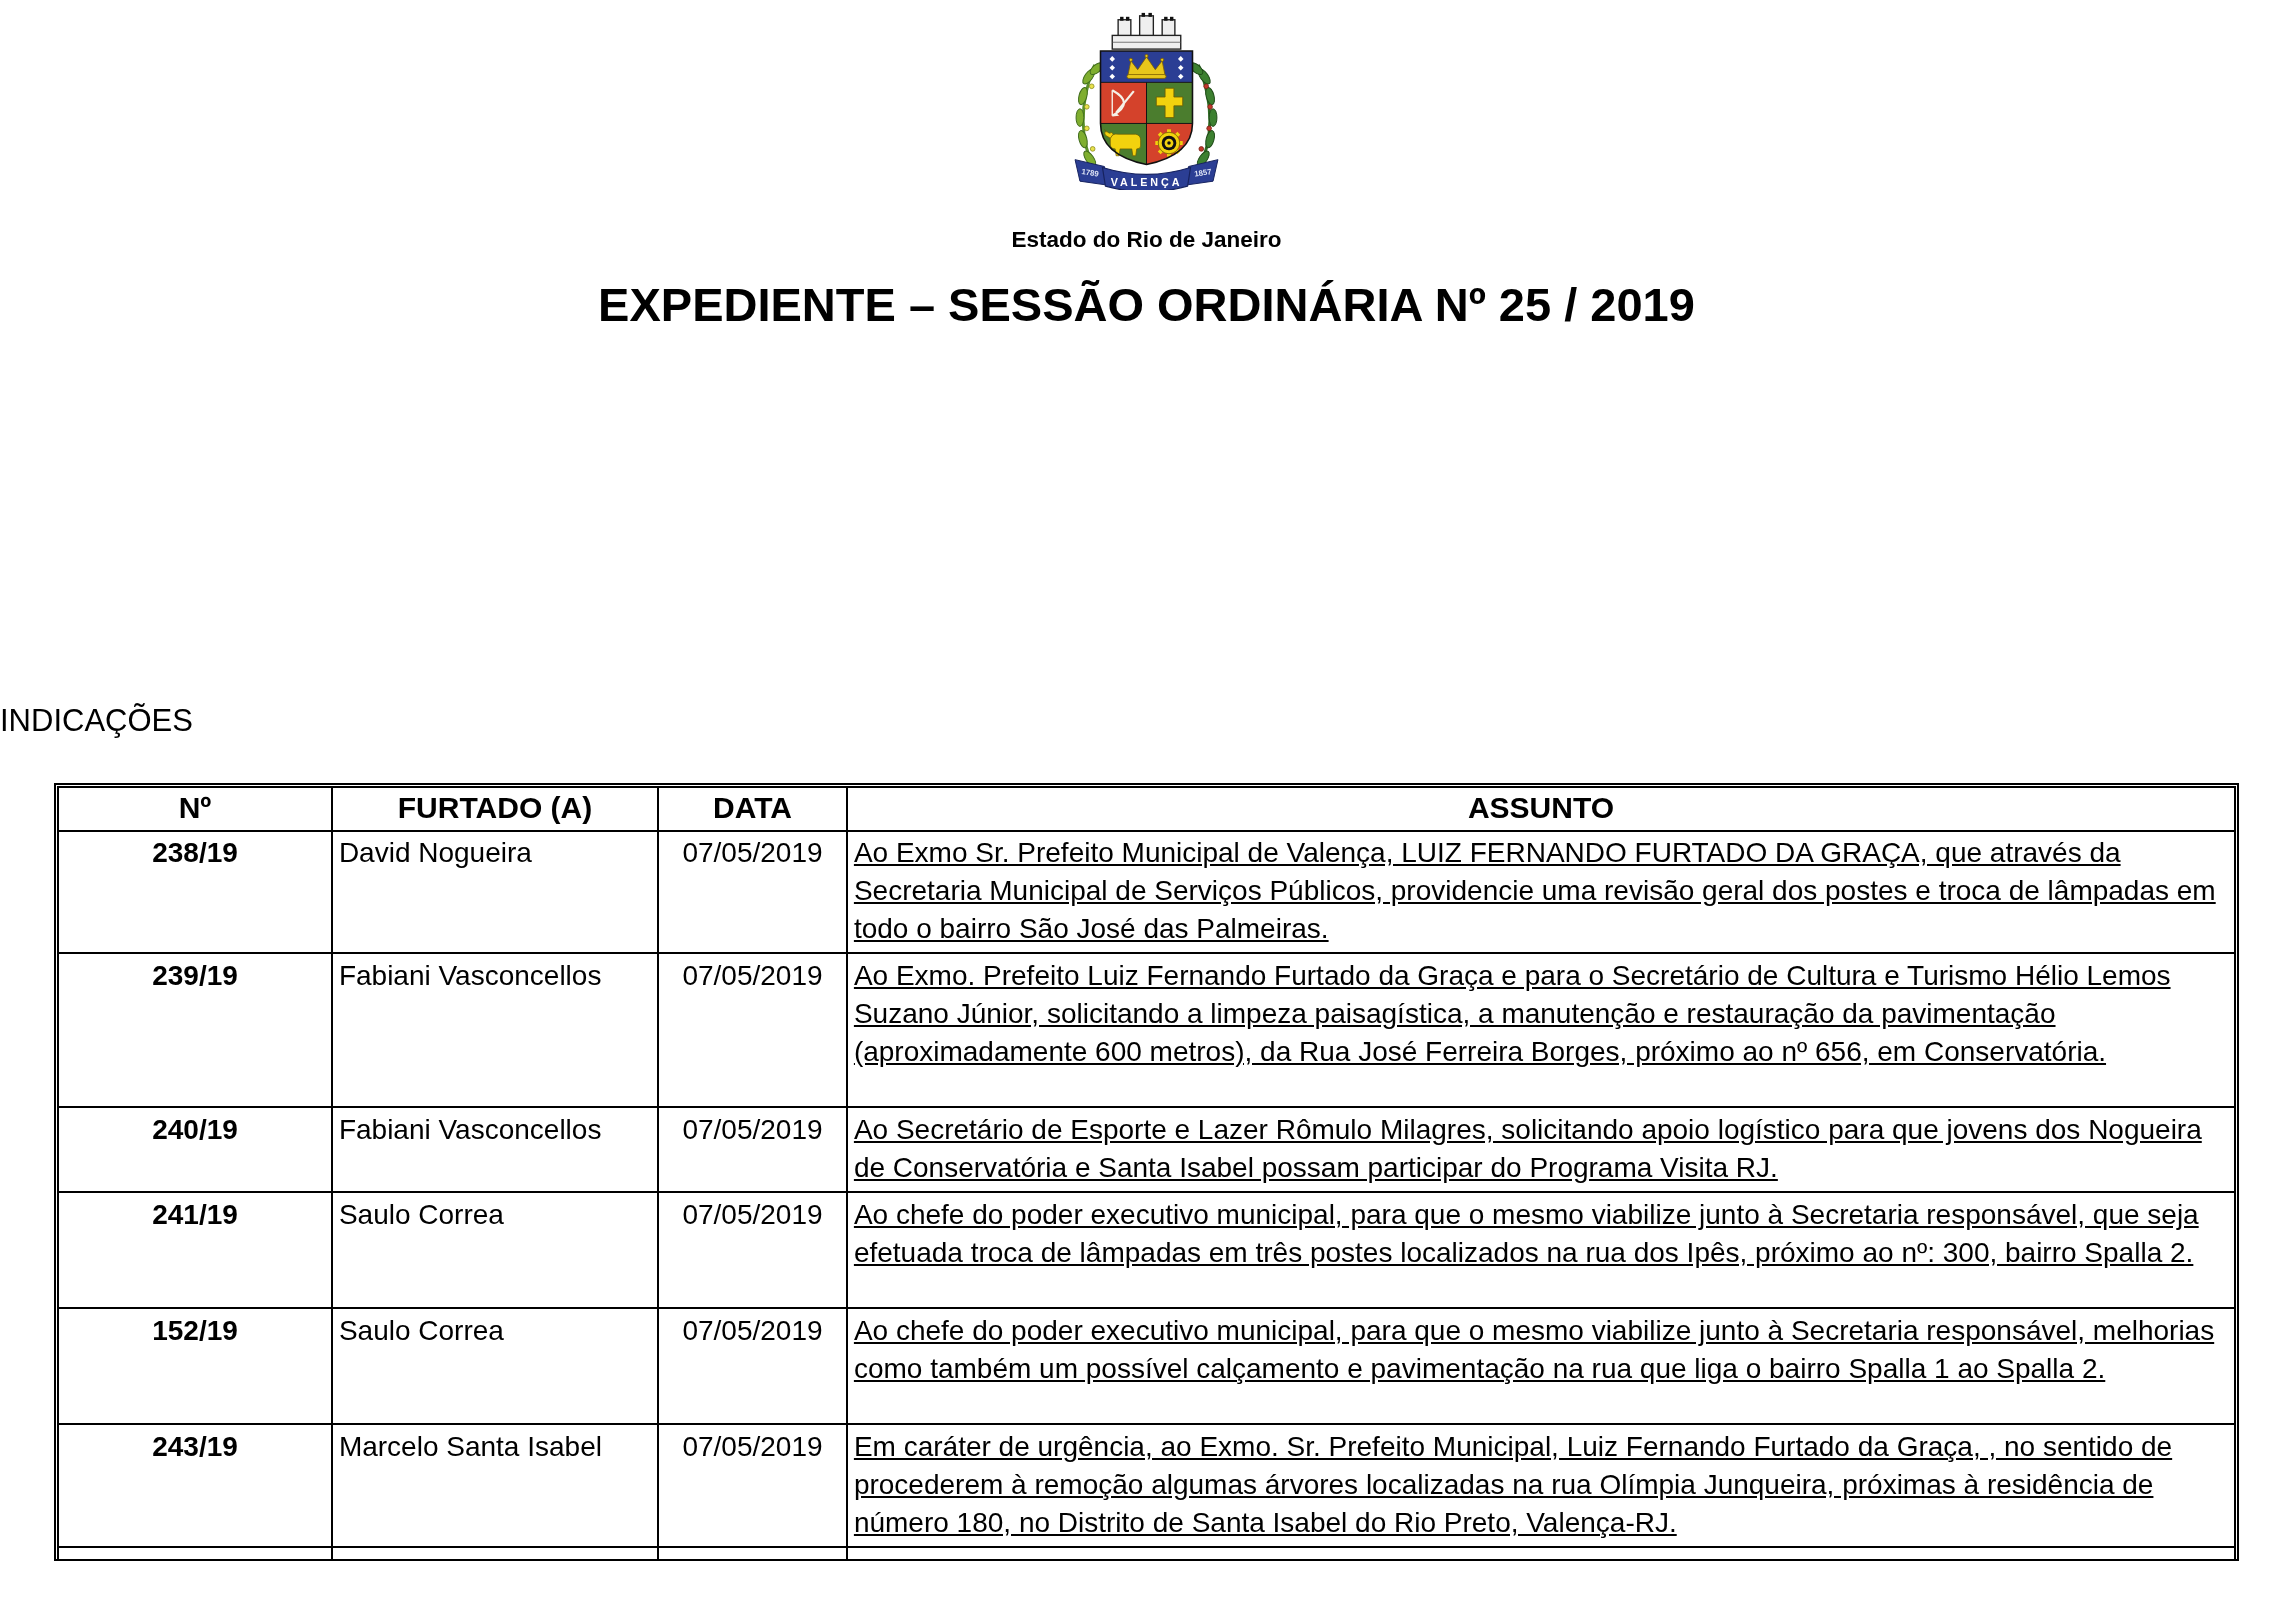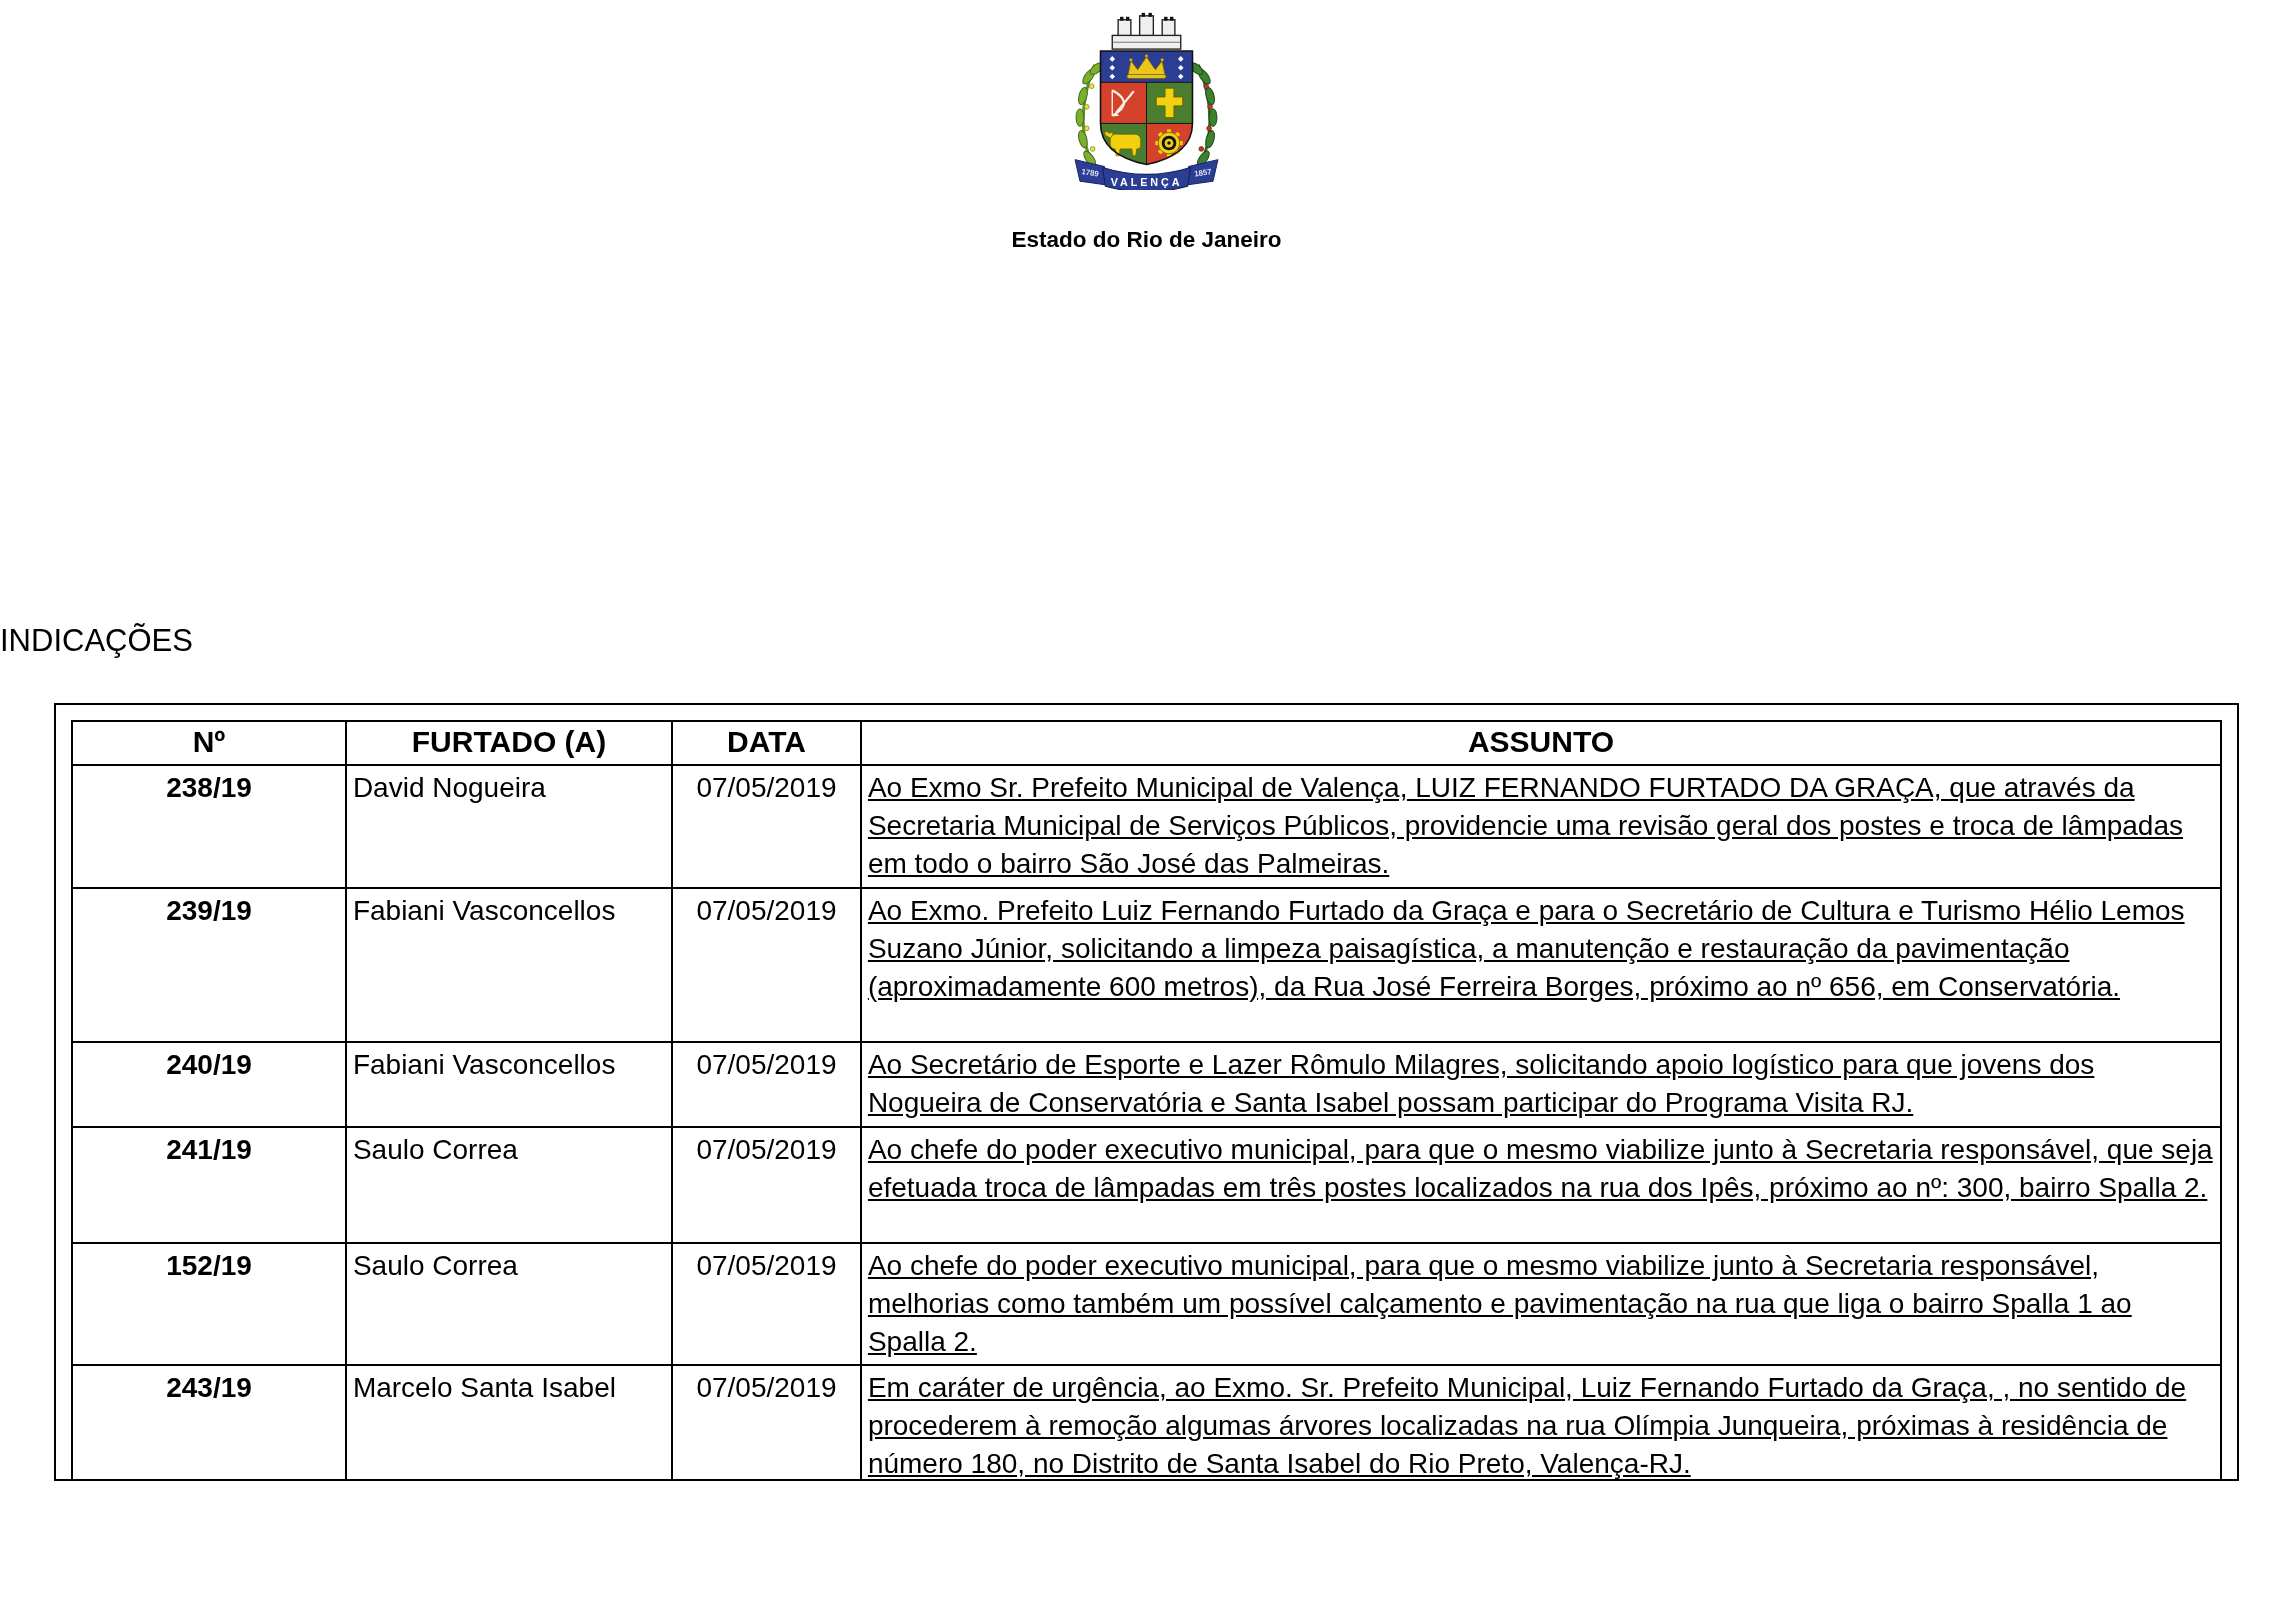--- a/index.html
+++ b/index.html
@@ -46,21 +46,21 @@
   .section-title {
     text-align: left;
     font-weight: normal;
     font-size: 31px;
     line-height: 38px;
     margin-top: 370px;
   }
   .table-wrap {
     margin: 43px 54px 0 54px;
     border: 2px solid #000;
-    padding: 15px;
+    padding: 1px;
     height: 778px;
     box-sizing: border-box;
     overflow: hidden;
     background: #fff;
   }
   table.indic {
     border-collapse: collapse;
     width: 100%;
     table-layout: fixed;
   }
@@ -227,20 +227,21 @@
         <path d="M128,162 L158,155 L153,177 L125,181 Z" fill="#2b3e94" stroke="#16225e" stroke-width="1"></path>
         <path d="M40,163 Q85,177 130,163 L127,182 Q85,194 43,182 Z" fill="#2b3e94" stroke="#16225e" stroke-width="1.2"></path>
         <text x="27" y="171" font-size="8" font-weight="bold" fill="#dfe4f5" text-anchor="middle" transform="rotate(8 27 171)">1789</text>
         <text x="143" y="171" font-size="8" font-weight="bold" fill="#dfe4f5" text-anchor="middle" transform="rotate(-8 143 171)">1857</text>
         <text x="85" y="182" font-size="11" font-weight="bold" fill="#ffffff" text-anchor="middle" letter-spacing="3">VALENÇA</text>
       </g>
     </svg>
   </div>
 
   <div class="state-line">Estado do Rio de Janeiro</div>
+  <div class="doc-title">EXPEDIENTE – SESSÃO ORDINÁRIA Nº 25 / 2019</div>
 
   <div class="section-title">INDICAÇÕES</div>
 
   <div class="table-wrap">
     <table class="indic">
       <colgroup>
         <col style="width:274px">
         <col style="width:326px">
         <col style="width:189px">
         <col>

